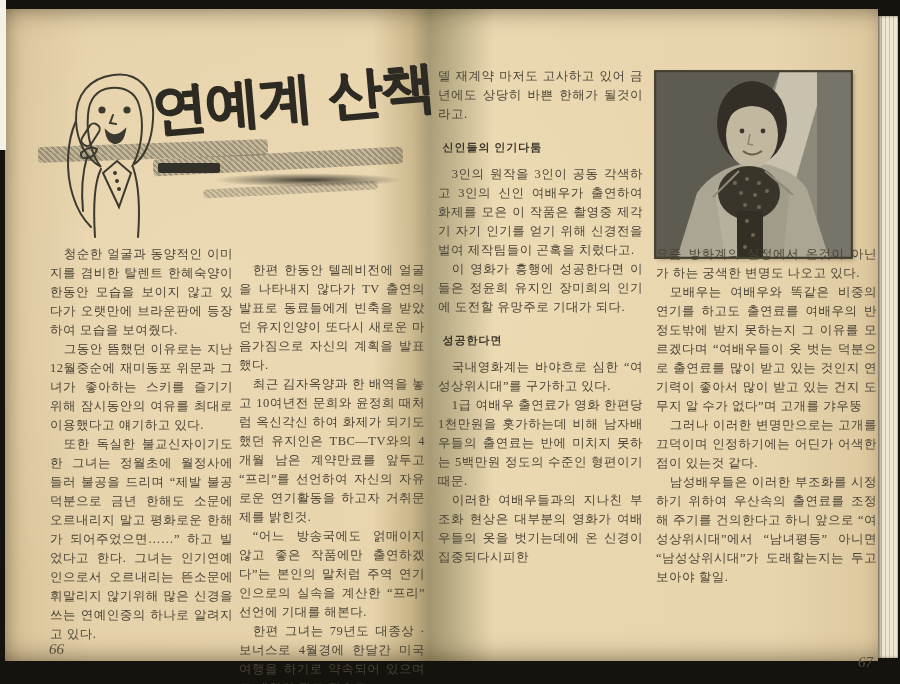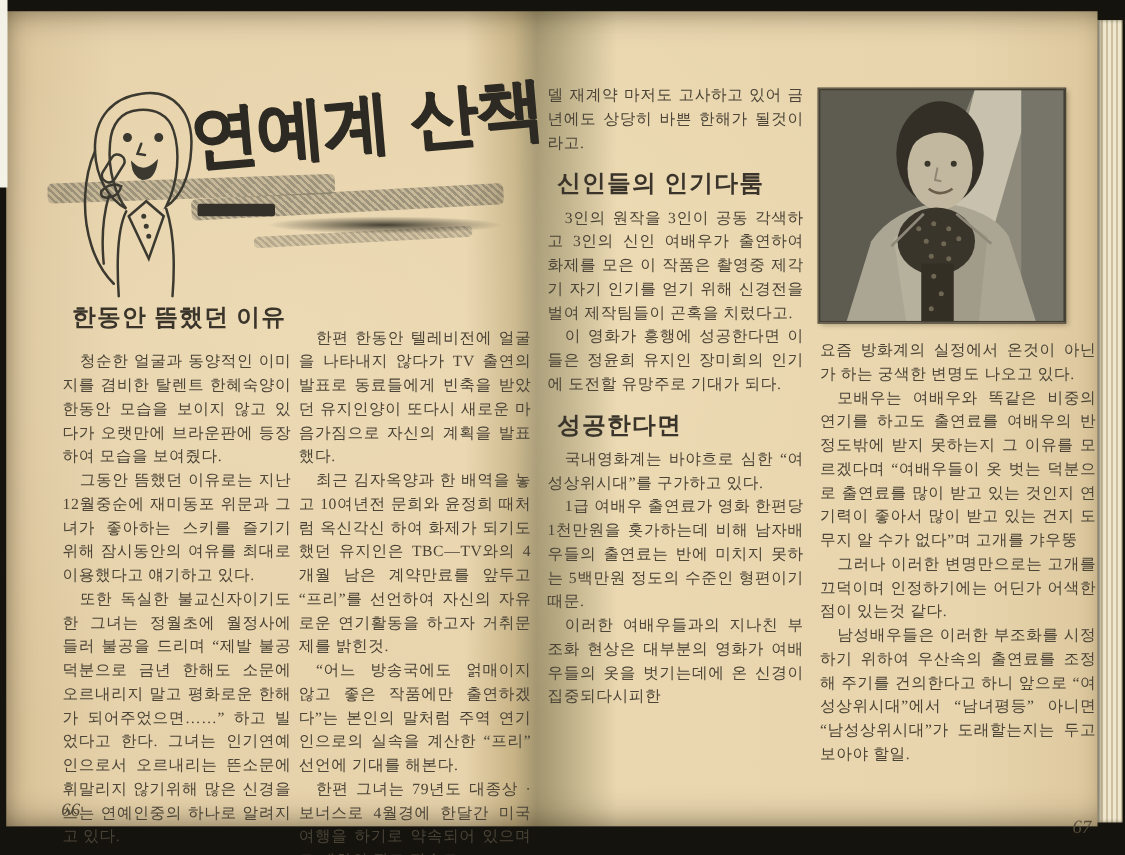--- a/index.html
+++ b/index.html
@@ -40,27 +40,27 @@
   }
   .bs1 { left:-95px; top:6px; width:230px; height:16px; transform:rotate(-2deg); }
   .bs2 { left:20px; top:16px; width:250px; height:17px; transform:rotate(-3deg); }
   .bs3 { left:70px; top:48px; width:175px; height:9px; transform:rotate(-3deg); opacity:.7; }
   .bs-dark { left:25px; top:26px; width:62px; height:10px; background:#33312a; border-radius:2px; }
   .bs-smudge { left:80px; top:36px; width:190px; height:14px; background:radial-gradient(ellipse at center, rgba(40,38,30,.85), rgba(40,38,30,0) 70%); border-radius:50%; }
 
   
   .col { position:absolute; color:#4a4336; font-size:12.5px; line-height:19px; letter-spacing:.5px; text-align:justify; z-index:4; }
   .col p { text-indent:1.1em; word-break:break-all; margin:0; }
-  .col-heading { font-weight:bold; font-size:19px; color:#3a342a; letter-spacing:1px; text-indent:.4em; }
+  .col-heading { font-weight:bold; font-size:11px; color:#3a342a; letter-spacing:1px; text-indent:.4em; }
   .gap-s { height:8px; } .gap-m { height:14px; }
 
   .l-col1 { left:45px;  top:236px; width:183px; }
   .l-col2 { left:234px; top:252px; width:186px; }
   .r-col1 { left:433px; top:58px;  width:205px; }
-  .r-col2 { left:651px; top:262px; width:221px; }
+  .r-col2 { left:651px; top:236px; width:221px; }
 
   .l-col1 .col-heading { margin-bottom:16px; }
 
   
   .cartoon { position:absolute; left:38px; top:52px; width:140px; height:180px; z-index:4; }
 
   
   .photo { position:absolute; left:650px; top:62px; width:197px; height:187px; z-index:4; outline:1px solid #4c4638; box-shadow:2px 2px 4px rgba(60,50,30,.35); }
 
   
@@ -98,21 +98,20 @@
   <div class="mag-title">연예계 산책</div>
   <div class="stroke-wrap">
     <div class="brushstroke bs1"></div>
     <div class="brushstroke bs2"></div>
     <div class="brushstroke bs3"></div>
     <div class="brushstroke bs-dark"></div>
     <div class="brushstroke bs-smudge"></div>
   </div>
 
   <div class="col l-col1">
-    <div class="col-heading">한동안 뜸했던 이유</div>
     <p>청순한 얼굴과 동양적인 이미지를 겸비한 탈렌트 한혜숙양이 한동안 모습을 보이지 않고 있다가 오랫만에 브라운판에 등장하여 모습을 보여줬다.</p>
     <p>그동안 뜸했던 이유로는 지난 12월중순에 재미동포 위문과 그녀가 좋아하는 스키를 즐기기 위해 잠시동안의 여유를 최대로 이용했다고 얘기하고 있다.</p>
     <p>또한 독실한 불교신자이기도 한 그녀는 정월초에 월정사에 들러 불공을 드리며 “제발 불공덕분으로 금년 한해도 소문에 오르내리지 말고 평화로운 한해가 되어주었으면……” 하고 빌었다고 한다. 그녀는 인기연예인으로서 오르내리는 뜬소문에 휘말리지 않기위해 많은 신경을 쓰는 연예인중의 하나로 알려지고 있다.</p>
   </div>
 
   <div class="col l-col2">
     <p>한편 한동안 텔레비전에 얼굴을 나타내지 않다가 TV 출연의 발표로 동료들에게 빈축을 받았던 유지인양이 또다시 새로운 마음가짐으로 자신의 계획을 발표했다.</p>
     <p>최근 김자옥양과 한 배역을 놓고 10여년전 문희와 윤정희 때처럼 옥신각신 하여 화제가 되기도 했던 유지인은 TBC—TV와의 4개월 남은 계약만료를 앞두고 “프리”를 선언하여 자신의 자유로운 연기활동을 하고자 거취문제를 밝힌것.</p>
     <p>“어느 방송국에도 얽매이지 않고 좋은 작품에만 출연하겠다”는 본인의 말처럼 주역 연기인으로의 실속을 계산한 “프리” 선언에 기대를 해본다.</p>
     <p>한편 그녀는 79년도 대종상 ·보너스로 4월경에 한달간 미국여행을 하기로 약속되어 있으며 모 제화의 광고 전속모</p>

